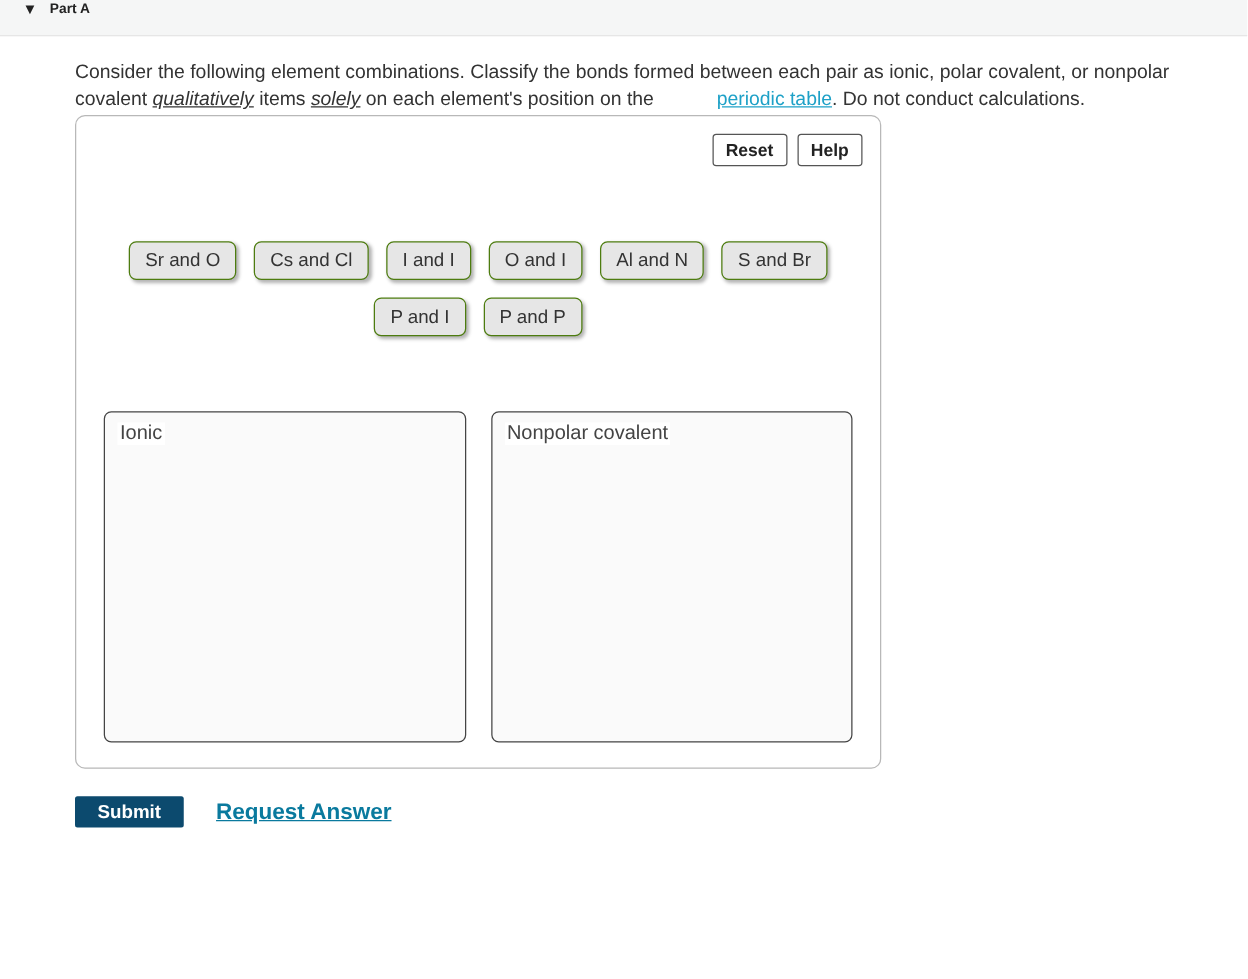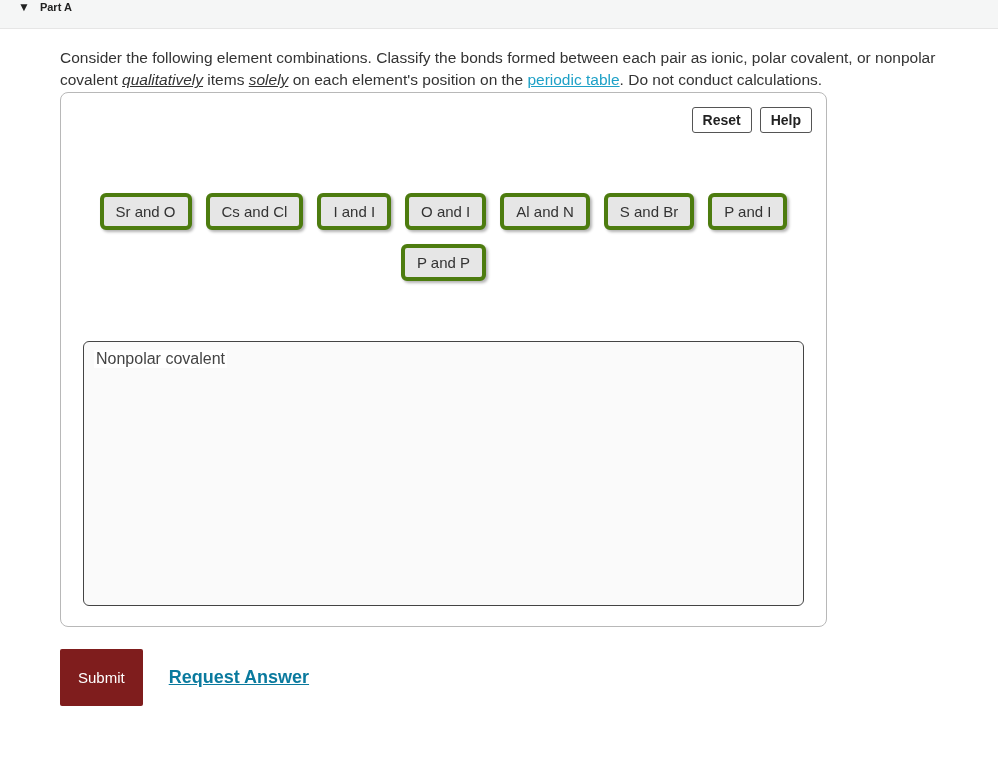--- a/index.html
+++ b/index.html
@@ -36,30 +36,31 @@
   .question {
     color: #333;
     line-height: 1.45;
     font-size: 15.5px;
     max-width: 920px;
   }
   .question em { font-style: italic; text-decoration: underline; }
   .question a {
     color: #1ea1c7;
     text-decoration: underline;
+    margin-left: 46px;
   }
   .drag-instr {
     font-weight: 700;
     color: #222;
     margin-top: 14px;
     margin-bottom: 10px;
     font-size: 15.5px;
   }
   .work-area {
-    width: 767px;
+    width: 645px;
     border: 1px solid #b8b8b8;
     border-radius: 8px;
     padding: 14px 14px 20px 14px;
     position: relative;
   }
   .toolbar {
     display: flex;
     justify-content: flex-end;
     gap: 8px;
     margin-bottom: 60px;
@@ -76,21 +77,21 @@
   }
   .items-row {
     display: flex;
     flex-wrap: wrap;
     justify-content: center;
     gap: 14px;
     margin: 0 20px 60px 20px;
   }
   .item-chip {
     background: #e6e6e6;
-    border: 4px solid #4d7c0f;
+    border: 1px solid #4d7c0f;
     border-radius: 6px;
     box-shadow: 2px 2px 3px rgba(0,0,0,0.3);
     padding: 6px 12px;
     font-size: 15px;
     color: #333;
     cursor: grab;
     white-space: nowrap;
   }
   .bins-row {
     display: flex;
@@ -113,26 +114,26 @@
     font-size: 16px;
     padding: 0 2px;
   }
   .actions {
     margin-top: 22px;
     display: flex;
     align-items: center;
     gap: 26px;
   }
   .submit-btn {
-    background: #7f1d1d;
+    background: #0c4a6e;
     color: #fff;
     border: none;
-    font-weight: 400;
+    font-weight: 700;
     font-size: 15px;
-    padding: 20px 18px;
+    padding: 4px 18px;
     border-radius: 2px;
     cursor: pointer;
   }
   .request-link {
     color: #0a7a9e;
     text-decoration: underline;
     font-weight: 700;
     font-size: 18px;
     cursor: pointer;
   }
@@ -166,20 +167,23 @@
         <div class="item-chip">I and I</div>
         <div class="item-chip">O and I</div>
         <div class="item-chip">Al and N</div>
         <div class="item-chip">S and Br</div>
         <div class="item-chip">P and I</div>
         <div class="item-chip">P and P</div>
       </div>
 
       <div class="bins-row">
         <div class="bin">
+          <span class="bin-label">Ionic</span>
+        </div>
+        <div class="bin">
           <span class="bin-label">Nonpolar covalent</span>
         </div>
       </div>
     </div>
 
     <div class="actions">
       <button class="submit-btn">Submit</button>
       <a class="request-link">Request Answer</a>
     </div>
 

